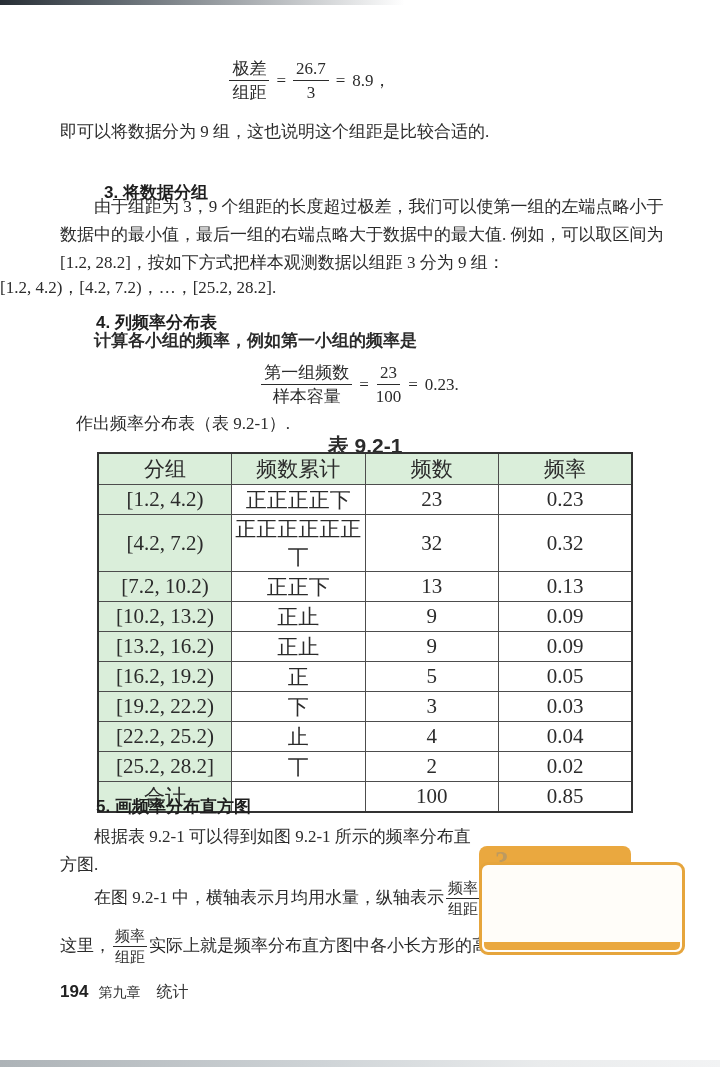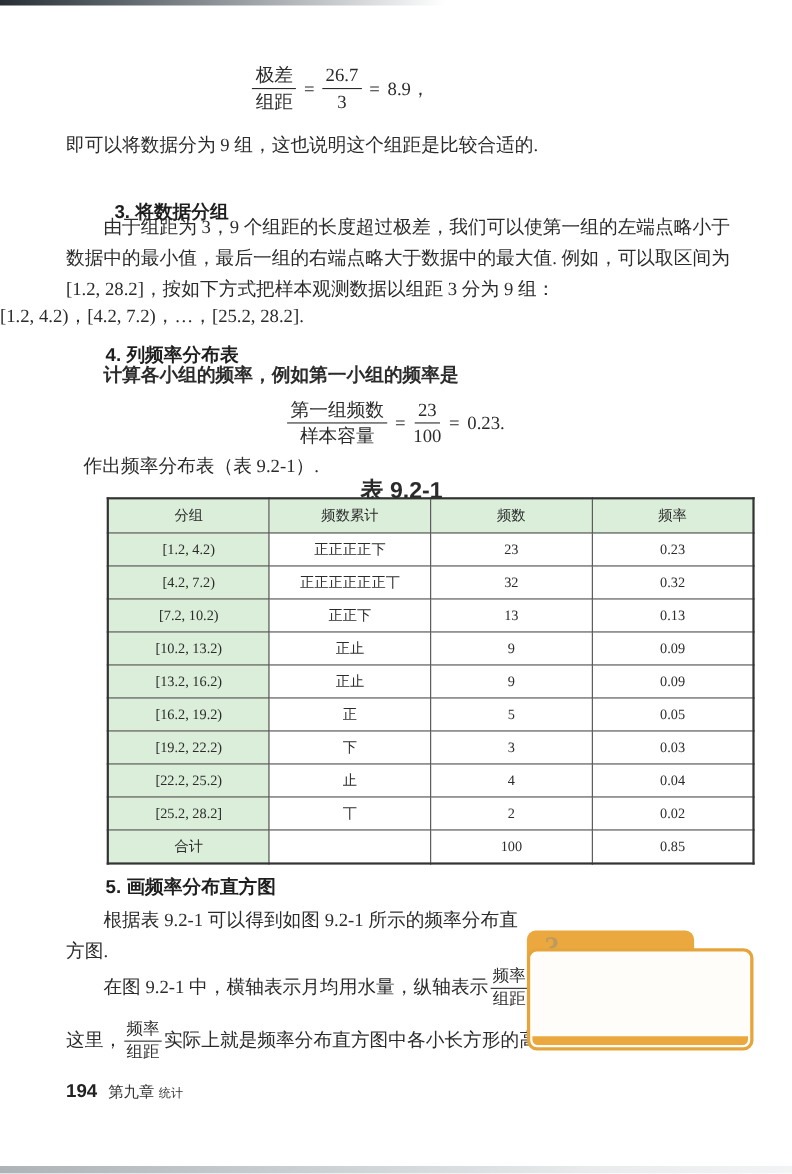--- a/index.html
+++ b/index.html
@@ -18,39 +18,39 @@
   
   .formula { display:flex; justify-content:center; align-items:center; gap:7px; font-size:17px; }
   .frac { display:inline-flex; flex-direction:column; align-items:center; vertical-align:middle; line-height:1.25; }
   .frac .num { display:block; border-bottom:1px solid #2b2b2b; padding:0 3px 1px 3px; }
   .frac .den { display:block; padding-top:1px; }
   .frac-inline { display:inline-flex; flex-direction:column; align-items:center; vertical-align:middle; font-size:15px; line-height:1.2; margin:0 2px; }
   .frac-inline .num { display:block; border-bottom:1px solid #2b2b2b; padding:0 2px 1px 2px; }
   .frac-inline .den { display:block; padding-top:1px; }
   
   #table-caption { font-family:"Liberation Sans","DejaVu Sans",sans-serif; font-weight:bold; font-size:21px; text-align:center; }
-  #freq-table { border-collapse:collapse; width:589px; table-layout:fixed; font-size:13px; border:2px solid #333333; }
+  #freq-table { border-collapse:collapse; width:536px; table-layout:fixed; font-size:21px; border:2px solid #333333; }
   #freq-table th, #freq-table td {
     border:1px solid #4d4d4d; text-align:center; height:29px; padding:0 2px;
     font-weight:normal; color:#2b2b2b;
   }
   #freq-table thead th { background:#daeeda; height:30px; }
   #freq-table td.c-group { background:#daeeda; }
   
   #note-box { position:absolute; left:479px; top:846px; width:206px; height:106px; }
   #note-tab { position:absolute; left:0; top:0; width:152px; height:26px; background:#eaa83f; border-radius:8px 8px 0 0; }
   #note-q { position:absolute; left:16px; top:0px; font-family:"Liberation Serif",serif; font-weight:bold; font-size:27px; color:#bd9a60; }
   #note-body { position:absolute; left:0; top:16px; width:200px; height:87px; background:#fffdf9; border:3px solid #e6a53c; border-radius:9px; }
   #note-bar { position:absolute; left:2px; right:2px; bottom:2px; height:8px; background:#eaa83f; border-radius:0 0 5px 5px; }
   #note-text { position:absolute; left:10px; top:7px; width:180px; font-size:14px; line-height:26px; letter-spacing:2.5px; color:#3a3a3a; text-indent:2em; }
   
   #footer { position:absolute; left:60px; top:982px; display:flex; align-items:baseline; font-family:"Liberation Sans","DejaVu Sans",sans-serif; }
   #page-number { font-weight:bold; font-size:17px; color:#222; }
   #footer .chap { font-size:14px; color:#333; margin-left:10px; }
-  #footer .sec  { font-size:11px; color:#333; margin-left:4px; }
+  #footer .sec  { font-size:16px; color:#333; margin-left:16px; }
   
   #edge-top { position:absolute; top:0; left:0; width:440px; height:5px;
     background:linear-gradient(to right,#272e35 0%,#5d656c 25%,rgba(255,255,255,0) 92%); }
   #edge-bottom { position:absolute; bottom:0; left:0; width:720px; height:7px;
     background:linear-gradient(to right,#adb3b7 0%,#cfd4d7 45%,#e9ebec 75%,#f2f3f4 100%); }
 </style>
 </head>
 <body>
 
 <div id="page">

